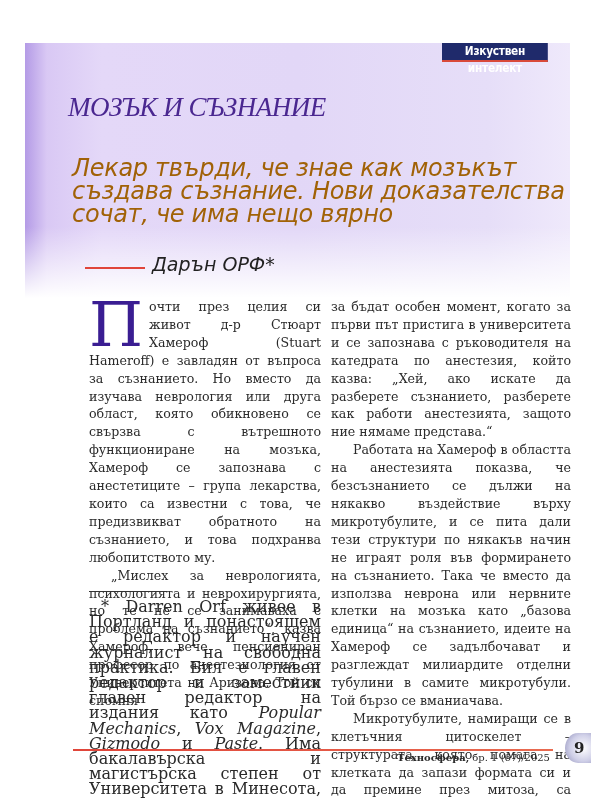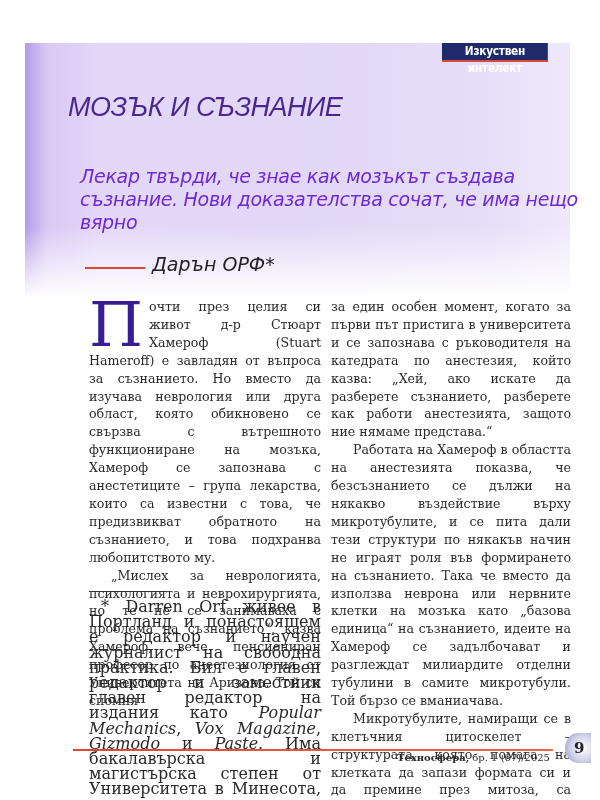--- a/index.html
+++ b/index.html
@@ -17,29 +17,29 @@
   .section-tag {
     position: absolute; left: 442px; top: 43px; width: 115px; height: 17px;
     background: #1f2a6b; color: #ffffff;
     font-family: "DejaVu Sans", sans-serif; font-weight: bold;
     font-size: 11.5px; line-height: 17px; text-align: center;
     letter-spacing: -0.3px; transform: scaleX(0.92); transform-origin: left;
     border-bottom: 2px solid #d94a3a;
   }
   .title {
     position: absolute; left: 68px; top: 92px;
-    font-family: Liberation Sans, sans-serif; font-style: italic;
+    font-family: Liberation Serif, serif; font-style: italic;
     font-size: 27px; color: #4a2790; letter-spacing: -0.5px;
     font-weight: normal; margin: 0;
   }
   .subtitle {
     position: absolute; left: 68px; top: 153px; width: 500px;
     font-family: "DejaVu Sans", sans-serif; font-style: italic;
-    font-size: 19px; line-height: 23px; color: #6d28d9;
-    letter-spacing: -0.3px; margin: 12px;
+    font-size: 24px; line-height: 23px; color: #a16207;
+    letter-spacing: -0.3px; margin: 4px;
   }
   .byline-rule {
     position: absolute; left: 85px; top: 267px; width: 60px; height: 1.5px;
     background: #e0453a;
   }
   .byline {
     position: absolute; left: 152px; top: 253px;
     font-family: "DejaVu Sans", sans-serif; font-style: italic;
     font-size: 19px; color: #222; margin: 0;
   }
@@ -91,21 +91,21 @@
 
 <div class="byline-rule"></div>
 <p class="byline">Дарън ОРФ*</p>
 
 <div class="col col-left">
   <p><span class="dropcap">П</span><span>очти през целия си живот д-р Стюарт Хамероф (Stuart Hameroff) е завладян от въпроса за съзнанието. Но вместо да изучава неврология или друга област, която обикновено се свързва с вътрешното функциониране на мозъка, Хамероф се запознава с анестетиците – група лекарства, които са известни с това, че предизвикват обратното на съзнанието, и това подхранва любопитството му.</span></p>
   <p class="indent">„Мислех за неврологията, психологията и неврохирургията, но те не се занимаваха с проблема на съзнанието“, казва Хамероф, вече пенсиониран професор по анестезиология от Университета на Аризона. Той си спомня</p>
 </div>
 
 <div class="col col-right">
-  <p>за един особен момент, когато за първи път пристига в университета и се запознава с ръководителя на катедрата по анестезия, който казва: „Хей, ако искате да разберете съзнанието, разберете как работи анестезията, защото ние нямаме представа.“</p>
+  <p>за бъдат особен момент, когато за първи път пристига в университета и се запознава с ръководителя на катедрата по анестезия, който казва: „Хей, ако искате да разберете съзнанието, разберете как работи анестезията, защото ние нямаме представа.“</p>
   <p class="indent">Работата на Хамероф в областта на анестезията показва, че безсъзнанието се дължи на някакво въздействие върху микротубулите, и се пита дали тези структури по някакъв начин не играят роля във формирането на съзнанието. Така че вместо да използва неврона или нервните клетки на мозъка като „базова единица“ на съзнанието, идеите на Хамероф се задълбочават и разглеждат милиардите отделни тубулини в самите микротубули. Той бързо се вманиачава.</p>
   <p class="indent">Микротубулите, намиращи се в клетъчния цитоскелет – структурата, която помага на клетката да запази формата си и да премине през митоза, са съставени от тубулинови протеини и могат да бъдат открити в клетките на</p>
 </div>
 
 <div class="fn-rule"></div>
 <div class="footnote">
   <p><span>* Darren Orf живее в Портланд и понастоящем е редактор и научен журналист на свободна практика. Бил е главен редактор и заместник главен редактор на издания като </span><i>Popular Mechanics</i><span>, </span><i>Vox Magazine</i><span>, </span><i>Gizmodo</i><span> и </span><i>Paste</i><span>. Има бакалавърска и магистърска степен от Университета в Минесота, както и награди за научна журналистика.</span></p>
 </div>
 
 <div class="footer-rule"></div>

